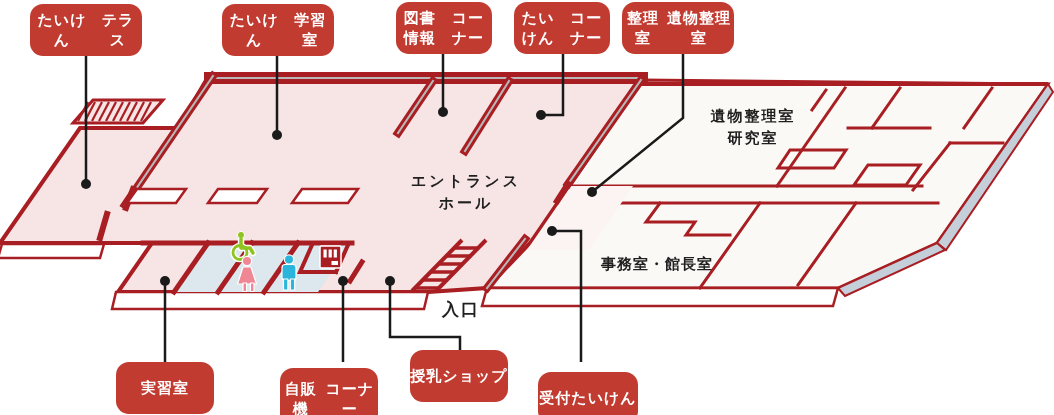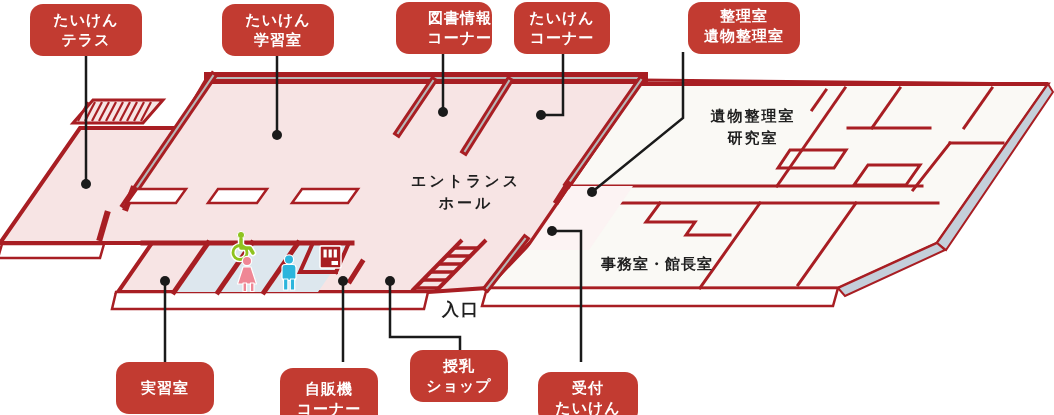--- a/index.html
+++ b/index.html
@@ -4,21 +4,21 @@
 <style>
   html,body{margin:0;padding:0;background:#ffffff;}
   .stage{
     position:relative;width:1054px;height:415px;overflow:hidden;
     font-family:"Liberation Sans","DejaVu Sans",sans-serif;
     background:#ffffff;
   }
   .stage svg{position:absolute;left:0;top:0;}
   .badge{
     position:absolute;background:#c23b31;color:#ffffff;border-radius:13px;
-    display:flex;flex-direction:column;align-items:center;justify-content:center;
+    display:flex;align-items:center;justify-content:center;
     font-weight:700;font-size:15px;line-height:20px;letter-spacing:1px;text-align:center;
     box-sizing:border-box;cursor:pointer;
   }
   .badge span{display:block;}
   .maptext{font-family:"Liberation Sans","DejaVu Sans",sans-serif;font-weight:700;fill:#1f1f1f;}
 </style>
 </head>
 <body>
 
 <div class="stage">
@@ -192,29 +192,29 @@
 </svg>
 
 <div class="badge" style="left:30px;top:4px;width:112px;height:52px;">
   <span>たいけん</span>
   <span>テラス</span>
 </div>
 <div class="badge" style="left:222px;top:4px;width:112px;height:52px;">
   <span>たいけん</span>
   <span>学習室</span>
 </div>
-<div class="badge" style="left:396px;top:2px;width:96px;height:52px;align-items:flex-end;">
+<div class="badge" style="left:396px;top:2px;width:96px;height:52px;">
   <span>図書情報</span>
   <span>コーナー</span>
 </div>
 <div class="badge" style="left:514px;top:2px;width:96px;height:52px;">
   <span>たいけん</span>
   <span>コーナー</span>
 </div>
-<div class="badge" style="left:688px;top:2px;width:112px;height:52px;font-family:Liberation Mono, monospace;">
+<div class="badge" style="left:622px;top:2px;width:112px;height:52px;">
   <span>整理室</span>
   <span>遺物整理室</span>
 </div>
 <div class="badge" style="left:116px;top:362px;width:98px;height:52px;">
   <span>実習室</span>
 </div>
 <div class="badge" style="left:280px;top:368px;width:98px;height:62px;">
   <span>自販機</span>
   <span>コーナー</span>
 </div>

